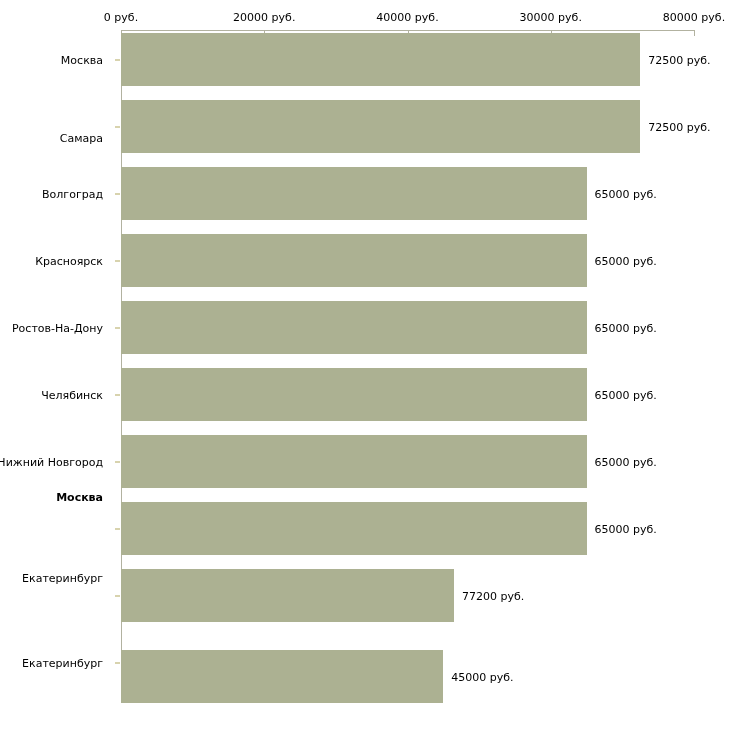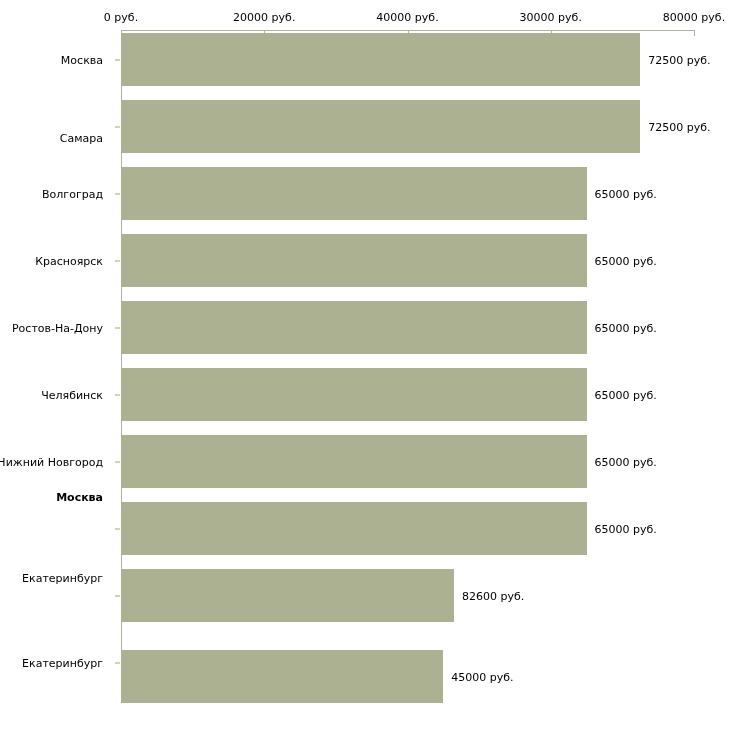--- a/index.html
+++ b/index.html
@@ -158,21 +158,21 @@
       <div class="bar-row" style="top: 404px; height: 53px;">
         <div class="bar" style="width: 465.562px; background: rgb(172, 177, 146);"></div>
         <div class="bar-value-label" style="left: 473.562px;">65000 руб.</div>
       </div>
       <div class="bar-row" style="top: 471px; height: 53px;">
         <div class="bar" style="width: 465.562px; background: rgb(172, 177, 146);"></div>
         <div class="bar-value-label" style="left: 473.562px;">65000 руб.</div>
       </div>
       <div class="bar-row" style="top: 538px; height: 53px;">
         <div class="bar" style="width: 333.056px; background: rgb(172, 177, 146);"></div>
-        <div class="bar-value-label" style="left: 341.056px;">82600 руб.</div>
+        <div class="bar-value-label" style="left: 341.056px;">77200 руб.</div>
       </div>
       <div class="bar-row" style="top: 619px; height: 53px;">
         <div class="bar" style="width: 322.312px; background: rgb(172, 177, 146);"></div>
         <div class="bar-value-label" style="left: 330.312px;">45000 руб.</div>
       </div>
     </div>
 
   <div id="category-axis">
       <div class="cat-label" style="top: 59.5px;">Москва</div>
       <div class="cat-tick" style="top: 59.5px; background: rgb(178, 168, 95);"></div>

